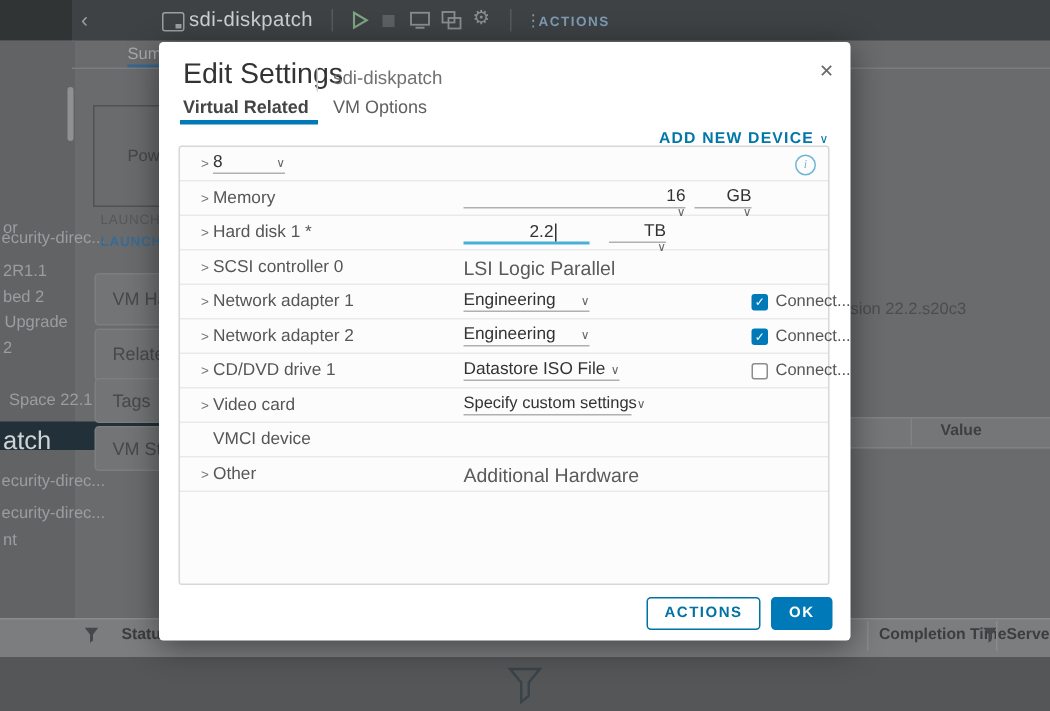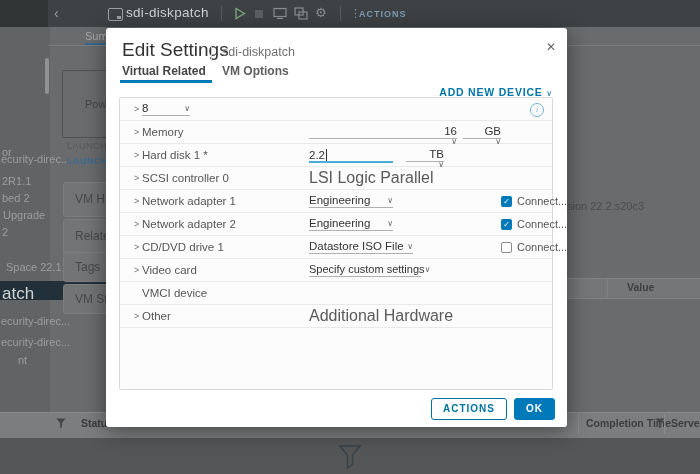--- a/index.html
+++ b/index.html
@@ -58,46 +58,46 @@
   .funnel-big{left:338px;top:444px;width:24px;height:26px;}
 
   
   .dialog{left:106px;top:28px;width:461px;height:399px;background:#ffffff;border-radius:3px;
           box-shadow:0 4px 22px rgba(0,0,0,.45);}
   .dlg-title{left:16px;top:11px;font-size:19px;color:#333;}
   .dlg-hsep{left:105px;top:17px;width:1px;height:16px;background:#cfcfcf;}
   .dlg-sub{left:116px;top:17px;font-size:12.5px;color:#717171;}
   .dlg-close{left:440px;top:12px;font-size:12px;color:#6a6a6a;cursor:pointer;
              font-family:"DejaVu Sans",sans-serif;}
-  .tab{font-size:12px;font-weight:bold;}
+  .tab{font-size:12px;}
   .tab-vh{left:16px;top:36px;color:#454545;font-weight:bold;}
   .tab-vm{left:116px;top:36px;color:#5f5f5f;}
   .tab-bar{left:14px;top:52px;width:92px;height:3px;background:#0079b8;}
   .add-dev{right:14px;top:58px;color:#0077a8;font-size:10.5px;font-weight:bold;
            letter-spacing:.8px;white-space:nowrap;}
   .add-dev .chev{font-weight:normal;font-size:8px;}
 
   .hwbox{left:13px;top:69px;width:434px;height:293px;border:1px solid #d8d8d8;
          background:#fcfcfc;border-radius:2px;box-sizing:border-box;}
   .hwrow{position:relative;display:flex;align-items:center;height:22px;
          border-bottom:1px solid #e9e9e9;padding-left:14px;}
   .rchev{width:8px;color:#6e6e6e;font-size:9px;line-height:10px;flex:none;}
   .rlabel{margin-left:0;padding-left:0;width:167px;flex:none;font-size:11.5px;color:#565656;
           box-sizing:border-box;padding-right:4px;white-space:nowrap;overflow:hidden;}
   .nochev .rlabel{margin-left:8px;}
-  .rtext{font-size:16px;color:#5a5a5a;white-space:nowrap;}
+  .rtext{font-size:13px;color:#5a5a5a;white-space:nowrap;}
   .dd{display:inline-flex;justify-content:space-between;align-items:flex-end;
       border-bottom:1px solid #b0b0b0;padding-bottom:1px;height:14px;box-sizing:border-box;}
   .dd .dv{font-size:11.5px;color:#333;white-space:nowrap;}
   .dd .dc{font-size:8px;color:#666;font-family:"DejaVu Sans",sans-serif;line-height:10px;}
   .w48{width:48px;} .w148{width:148px;flex-direction:column;} .w38{width:38px;margin-left:6px;flex-direction:column;}
   .w84{width:84px;} .w104{width:104px;} .w112{width:112px;}
   .hd-input{display:inline-flex;align-items:flex-end;width:84px;height:15px;
             border-bottom:2px solid #49afd9;box-sizing:border-box;}
-  .hd-input .dv{font-size:11.5px;color:#333;}
+  .hd-input .dv{font-size:11.5px;color:#333;margin-left:44px;}
   .caret{width:1px;height:12px;background:#333;margin-left:1px;}
   .unit-dd{margin-left:13px;}
   .conn{position:absolute;left:376px;display:flex;align-items:center;}
   .cbx{width:11px;height:11px;border-radius:2px;box-sizing:border-box;flex:none;}
   .cbx.on{background:#0079b8;color:#fff;font-size:8px;line-height:11px;text-align:center;}
   .cbx.off{background:#fff;border:1px solid #8c8c8c;}
   .conn span{margin-left:5px;font-size:11px;color:#565656;white-space:nowrap;}
   .info-i{position:absolute;right:8px;top:5px;width:12px;height:12px;border:1px solid #6fb6d6;
           border-radius:50%;color:#6fb6d6;font-size:8px;line-height:12px;text-align:center;
           font-family:"Liberation Serif",serif;font-style:italic;}
@@ -146,21 +146,21 @@
   <div class="abs tree-i" style="left:2px;top:175px;">2R1.1</div>
   <div class="abs tree-i" style="left:2px;top:192px;">bed 2</div>
   <div class="abs tree-i" style="left:3px;top:209px;">Upgrade</div>
   <div class="abs tree-i" style="left:2px;top:226px;">2</div>
   <div class="abs tree-i" style="left:6px;top:261px;">Space 22.1</div>
   <div class="abs tree-selected">
     <span>atch</span>
   </div>
   <div class="abs tree-i" style="left:1px;top:315px;">ecurity-direc...</div>
   <div class="abs tree-i" style="left:1px;top:336px;">ecurity-direc...</div>
-  <div class="abs tree-i" style="left:18px;top:354px;">nt</div>
+  <div class="abs tree-i" style="left:2px;top:354px;">nt</div>
 
   <div class="abs summary-tab">Summary</div>
   <div class="abs summary-underline"></div>
   <div class="abs tabline"></div>
 
   <div class="abs power-box">
     <span style="text-align:left;padding-left:22px;">Powe</span>
   </div>
   <div class="abs launch1">LAUNCH W</div>
   <div class="abs launch2">LAUNCH RE</div>

